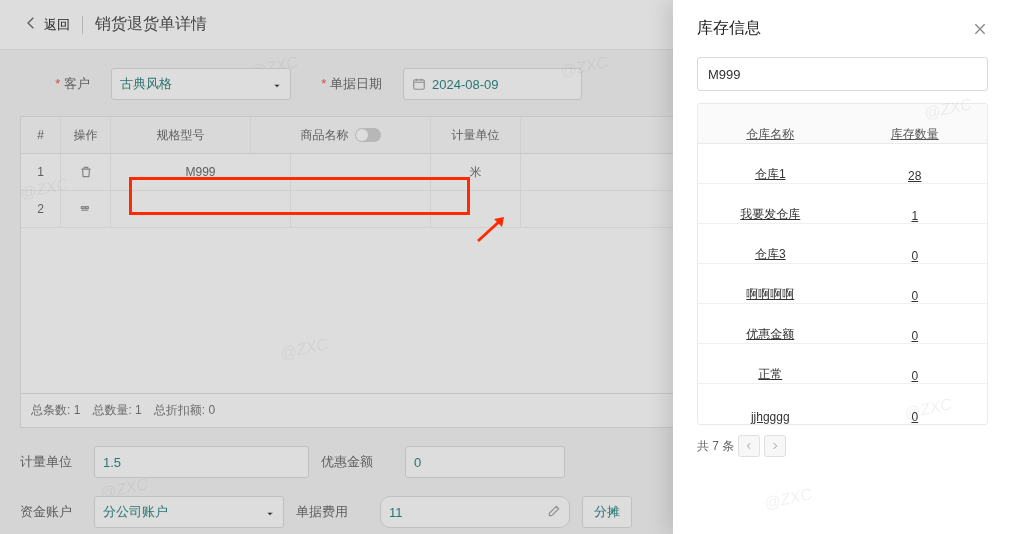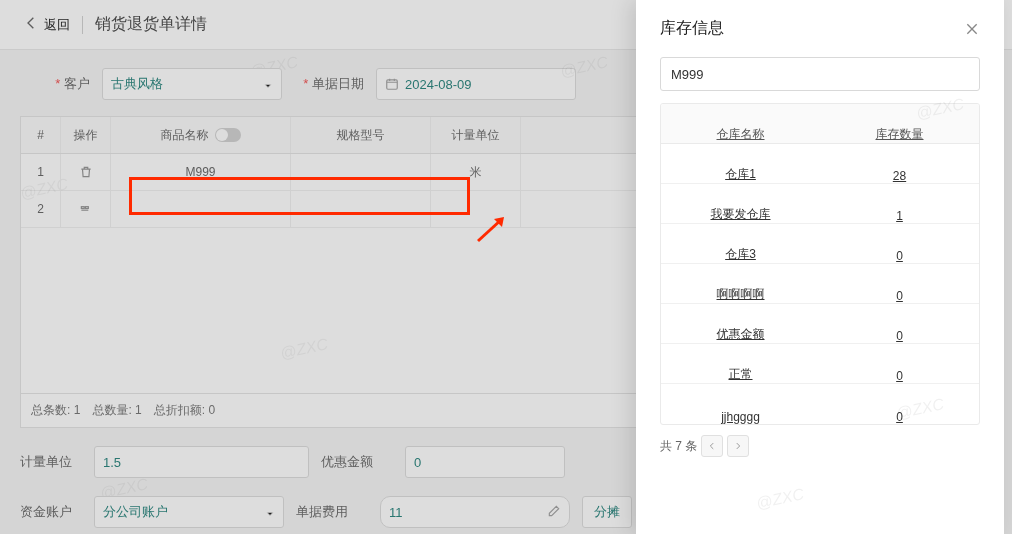--- a/index.html
+++ b/index.html
@@ -18,30 +18,30 @@
   .back-btn { display: flex; align-items: center; color: #000000; cursor: pointer; }
   .back-btn svg { width: 16px; height: 16px; stroke: #555; }
   .back-btn span { margin-left: 4px; }
   .header-sep { width: 1px; height: 18px; background: #ccc; margin: 0 12px; }
   .page-title { font-size: 16px; color: #333; font-weight: 500; }
 
   
   .pg-body { padding: 18px 20px 0 20px; }
 
   .form-row {
-    display: flex; align-items: center; gap: 12px; margin-bottom: 16px;
+    display: flex; align-items: center; gap: 21px; margin-bottom: 16px;
   }
   .form-row .label { width: 70px; text-align: right; color: #555; font-size: 13px; }
   .form-row .req::before { content: "* "; color: #f04040; }
   .input-box {
     height: 32px; border: 1px solid #d9d9d9; border-radius: 3px; background: #fff;
     display: flex; align-items: center; padding: 0 8px; color: #0f766e; font-size: 13px;
   }
   .select { width: 180px; position: relative; justify-content: space-between; }
-  .date  { width: 200px; gap: 6px; text-align: right; }
+  .date  { width: 179px; gap: 6px; text-align: right; }
   .caret { width: 10px; height: 10px; }
   .caret svg { width: 10px; height: 10px; stroke: #999; }
   .cal { width: 14px; height: 14px; }
   .cal svg { width: 14px; height: 14px; stroke: #999; fill: none; }
 
   
   .grid {
     border: 1px solid #e0e0e0; background: #fff; width: 100%; overflow: hidden;
   }
   .grid-head, .grid-row {
@@ -90,21 +90,21 @@
   .lower-input.with-icon { justify-content: space-between; border-radius: 10px; }
   .with-icon svg { width: 14px; height: 14px; stroke: #999; fill: none; }
 
   
   .overlay {
     position: absolute; inset: 0; background: rgba(120,120,120,0.25);
   }
 
   
   .panel {
-    position: absolute; right: 8px; top: 0; bottom: 0; width: 368px; background: #fff;
+    position: absolute; right: 0; top: 0; bottom: 0; width: 339px; background: #fff;
     box-shadow: -6px 0 20px rgba(0,0,0,.12); display: flex; flex-direction: column;
   }
   .panel-hd {
     display: flex; align-items: center; justify-content: space-between;
     padding: 18px 24px 10px 24px;
   }
   .panel-title { font-size: 16px; font-weight: 500; color: #222; }
   .panel-close { width: 16px; height: 16px; cursor: pointer; }
   .panel-close svg { width: 16px; height: 16px; stroke: #888; }
 
@@ -191,25 +191,25 @@
             </svg>
         </span>
         <span>2024-08-09</span>
       </div>
     </div>
 
     <div class="grid">
       <div class="grid-head">
         <div class="gc col-idx">#</div>
         <div class="gc col-op">操作</div>
+        <div class="gc col-spec">规格型号</div>
         <div class="gc col-name">
           <span>商品名称</span>
           <span class="hdr-toggle"></span>
         </div>
-        <div class="gc col-spec">规格型号</div>
         <div class="gc col-unit">计量单位</div>
         <div class="gc col-wh">
           <span>仓库</span>
           <span class="hdr-caret">▾</span>
         </div>
       </div>
 
       <div class="grid-row">
         <div class="gc col-idx">1</div>
         <div class="gc col-op">

